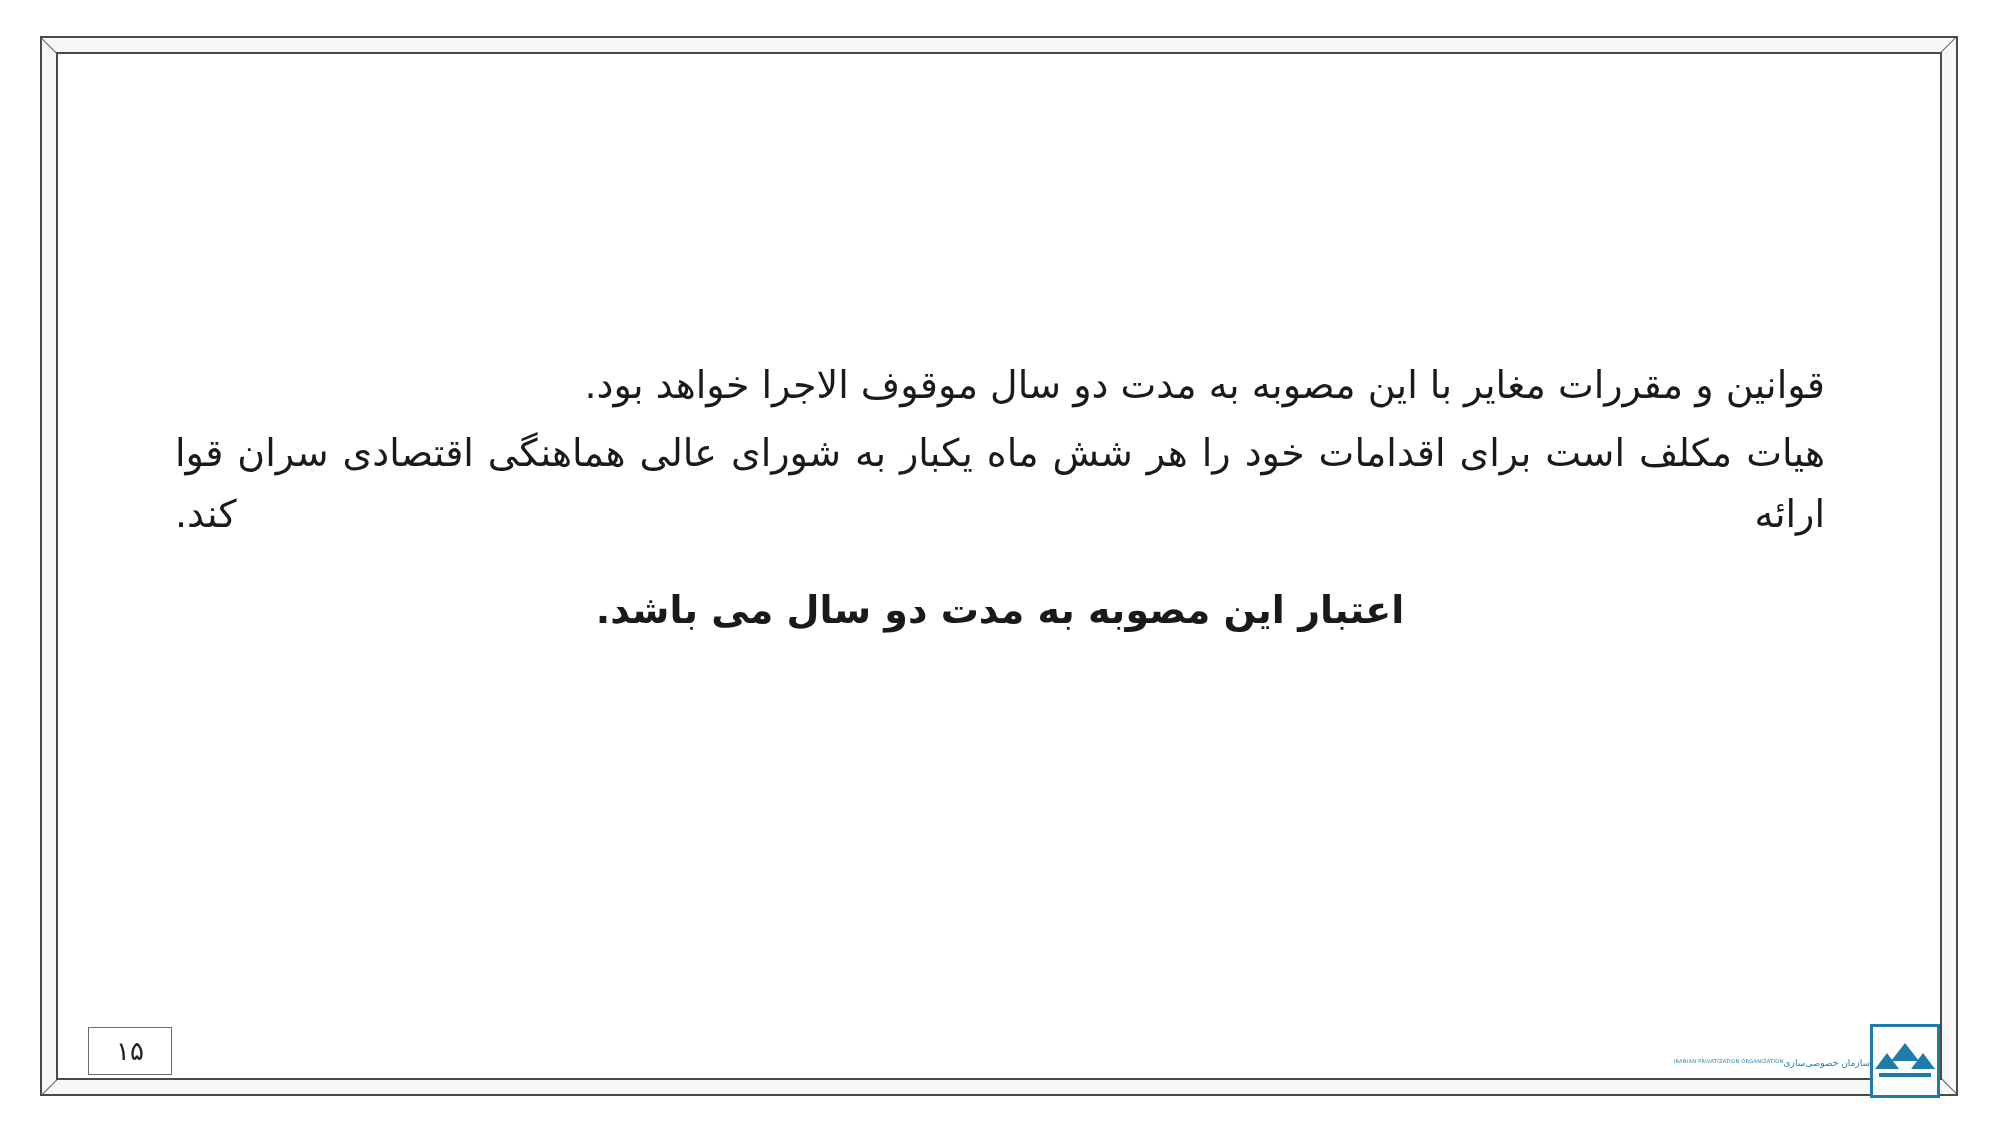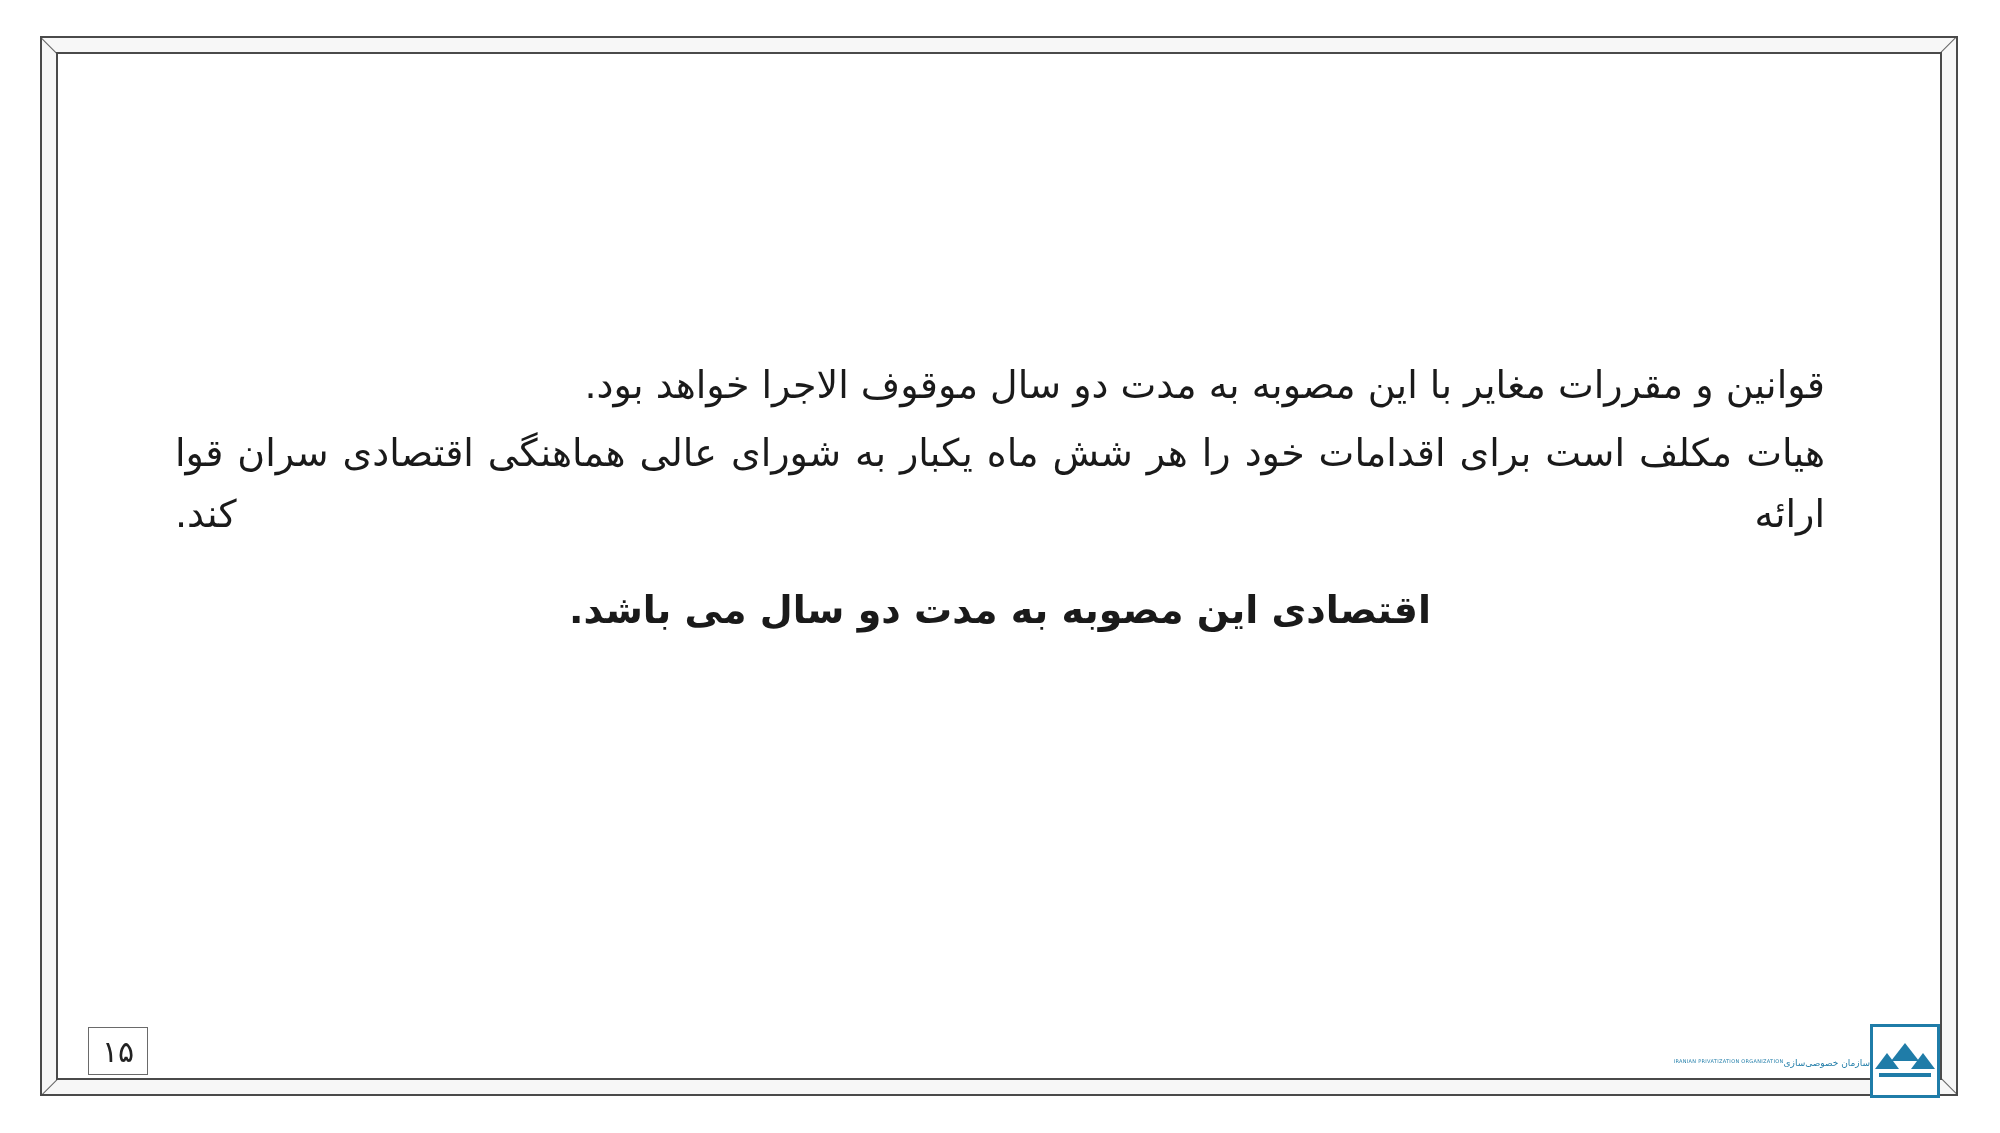--- a/index.html
+++ b/index.html
@@ -116,29 +116,29 @@
     text-align-last: center;
     margin-top: 34px;
     font-size: 38px;
   }
 
   
   .page-number-box {
     position: absolute;
     left: 88px;
     bottom: 58px;
-    width: 60px;
+    width: 84px;
     height: 48px;
     border: 1px solid #6a6a6a;
     background: #ffffff;
     display: flex;
     align-items: center;
     justify-content: center;
     color: #222;
-    font-size: 30px;
+    font-size: 26px;
     box-sizing: border-box;
   }
 
   
   .logo {
     position: absolute;
     right: 60px;
     bottom: 16px;
     width: 120px;
     height: 112px;
@@ -181,21 +181,21 @@
 
   <div class="bevel tl"></div>
   <div class="bevel tr"></div>
   <div class="bevel bl"></div>
   <div class="bevel br"></div>
 
 
   <div class="body-block">
     <p class="para first">قوانین و مقررات مغایر با این مصوبه به مدت دو سال موقوف الاجرا خواهد بود.</p>
     <p class="para justified">هیات مکلف است برای اقدامات خود را هر شش ماه یکبار به شورای عالی هماهنگی اقتصادی سران قوا ارائه کند.</p>
-    <p class="para bold">اقتصادی این مصوبه به مدت دو سال می باشد.</p>
+    <p class="para bold">اعتبار این مصوبه به مدت دو سال می باشد.</p>
   </div>
 
   <div class="page-number-box">
     <span>۱۵</span>
   </div>
 
   <div class="logo">
     <div class="logo-mark">
       <svg width="64" height="44" viewBox="0 0 64 44" aria-hidden="true">
         <polygon points="32,4 46,22 18,22" fill="#1f7ca8"></polygon>

